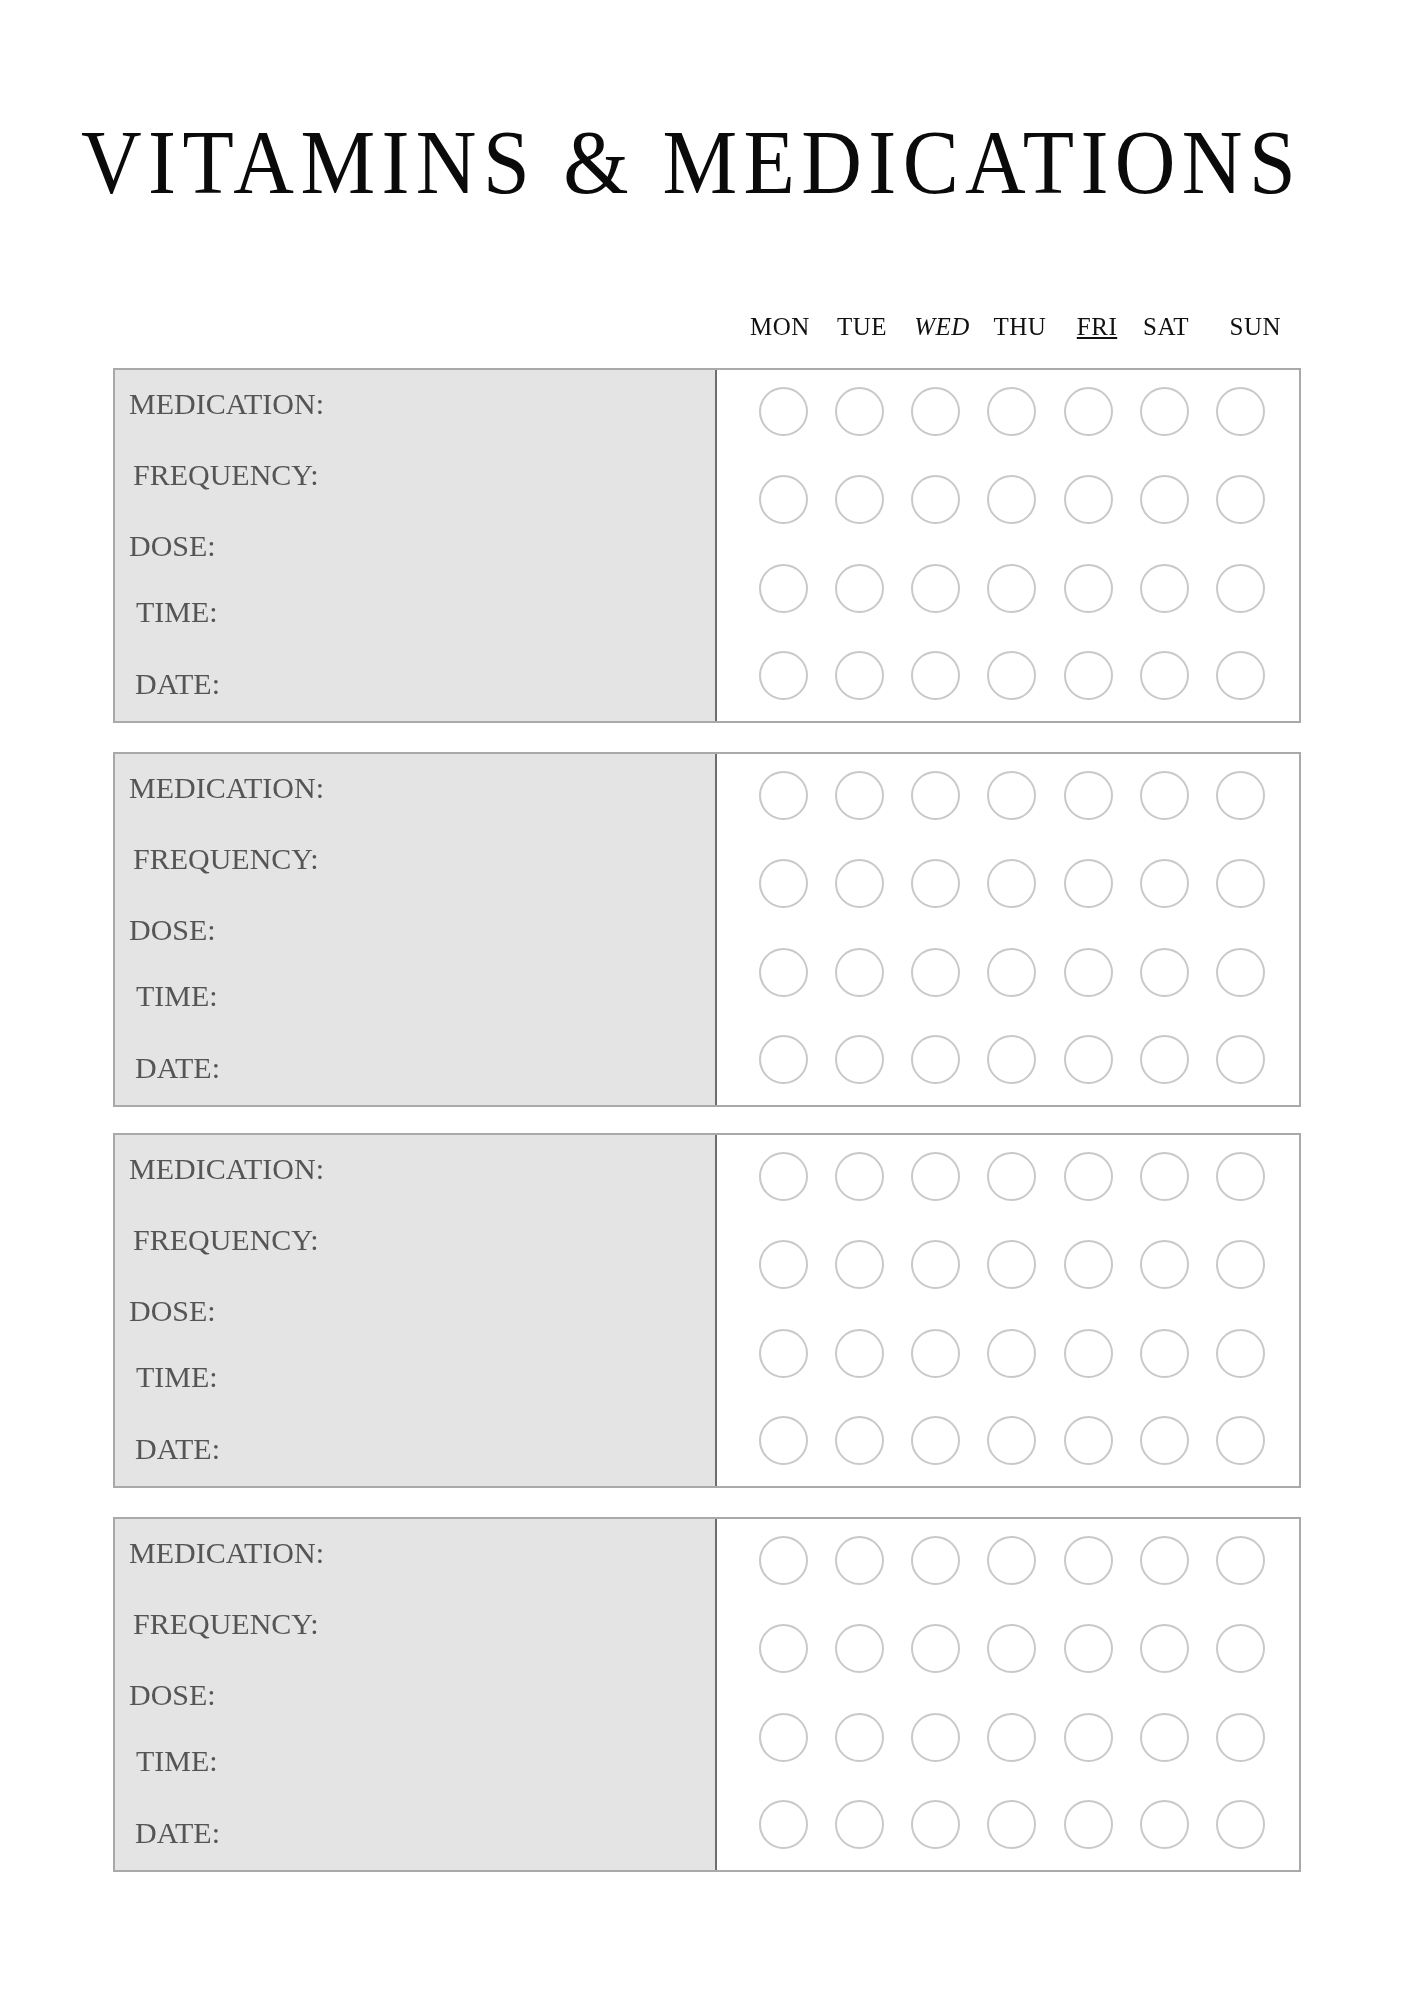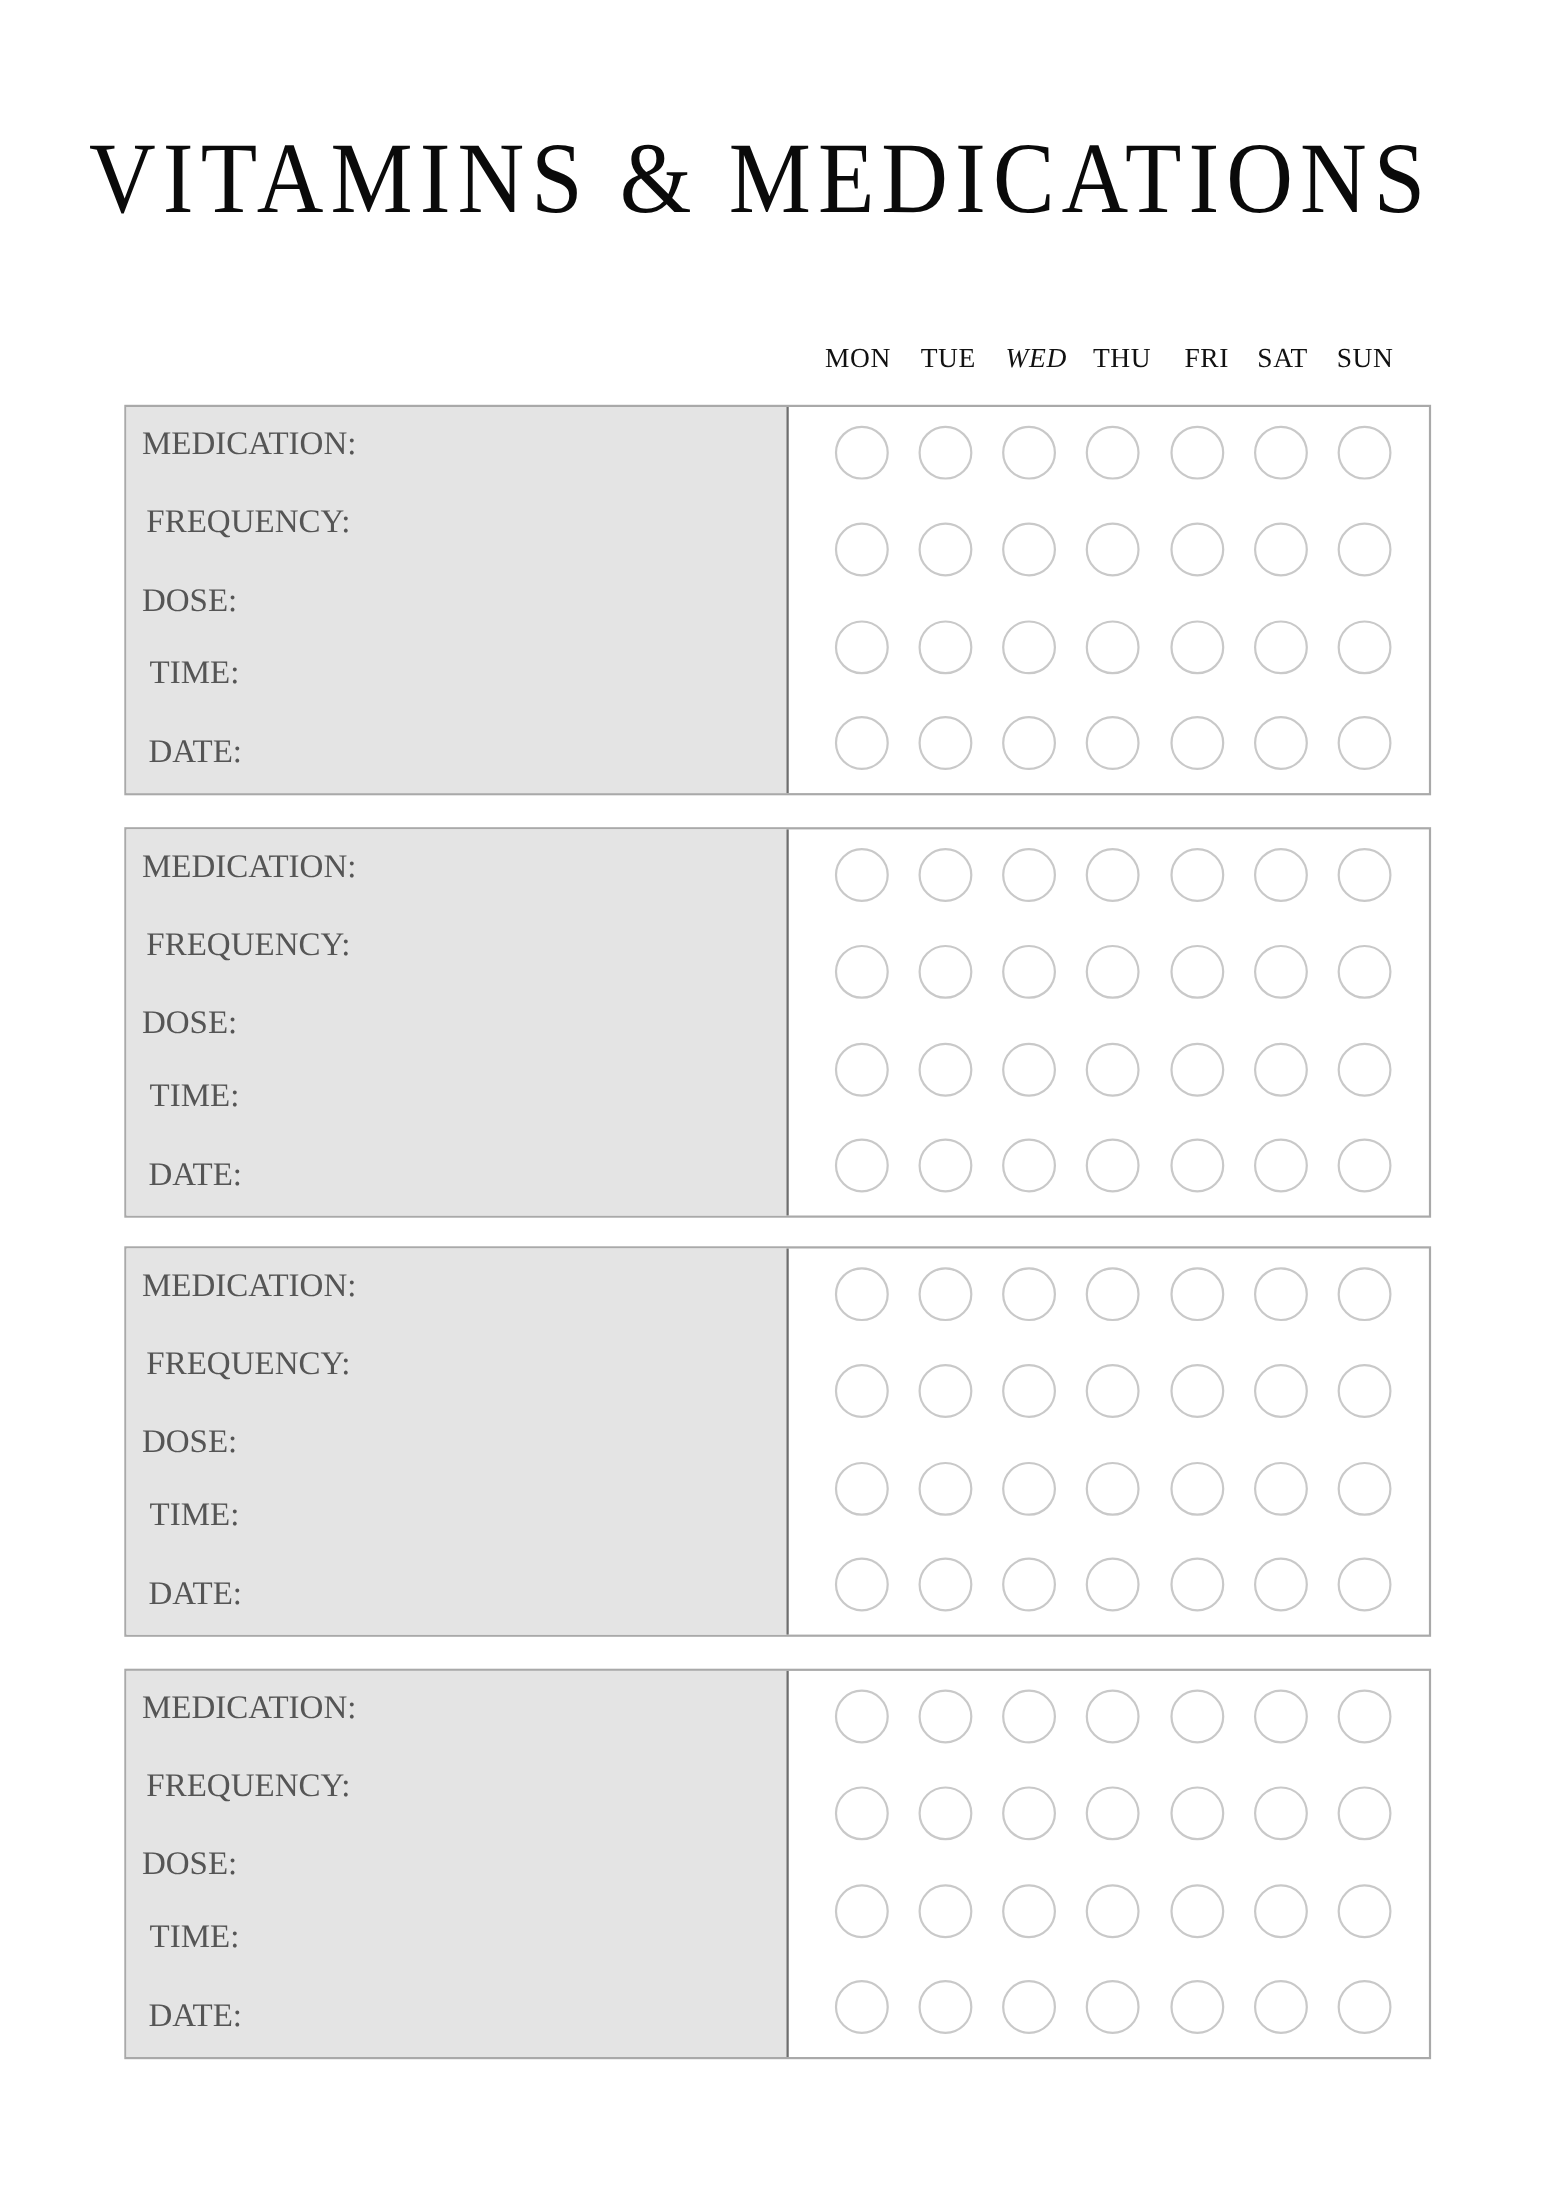--- a/index.html
+++ b/index.html
@@ -98,23 +98,23 @@
 </head>
 <body>
 
 <h1 class="page-title" id="page-title" style="transform: scaleX(0.9129);">VITAMINS &amp; MEDICATIONS</h1>
 
 <div class="days-header" id="days-header">
     <span class="day-label" style="left: 780px;">MON</span>
     <span class="day-label" style="left: 862px;">TUE</span>
     <span class="day-label" style="left: 942px; font-style: italic;">WED</span>
     <span class="day-label" style="left: 1020px;">THU</span>
-    <span class="day-label" style="left: 1097px;">FRI</span>
+    <span class="day-label" style="left: 1097px; text-decoration: underline;">FRI</span>
     <span class="day-label" style="left: 1166px;">SAT</span>
-    <span class="day-label" style="left: 1241px;">SUN</span>
+    <span class="day-label" style="left: 1241px; text-align: right;">SUN</span>
   </div>
 
 <div id="blocks-container">
     <section class="med-block" style="top: 368px;">
     <div class="info-panel">
         <span class="field-label" style="left: 14px; top: 19px;">MEDICATION:</span>
         <span class="field-label" style="left: 18px; top: 90px;">FREQUENCY:</span>
         <span class="field-label" style="left: 14px; top: 161px;">DOSE:</span>
         <span class="field-label" style="left: 21px; top: 227px;">TIME:</span>
         <span class="field-label" style="left: 20px; top: 299px;">DATE:</span>

